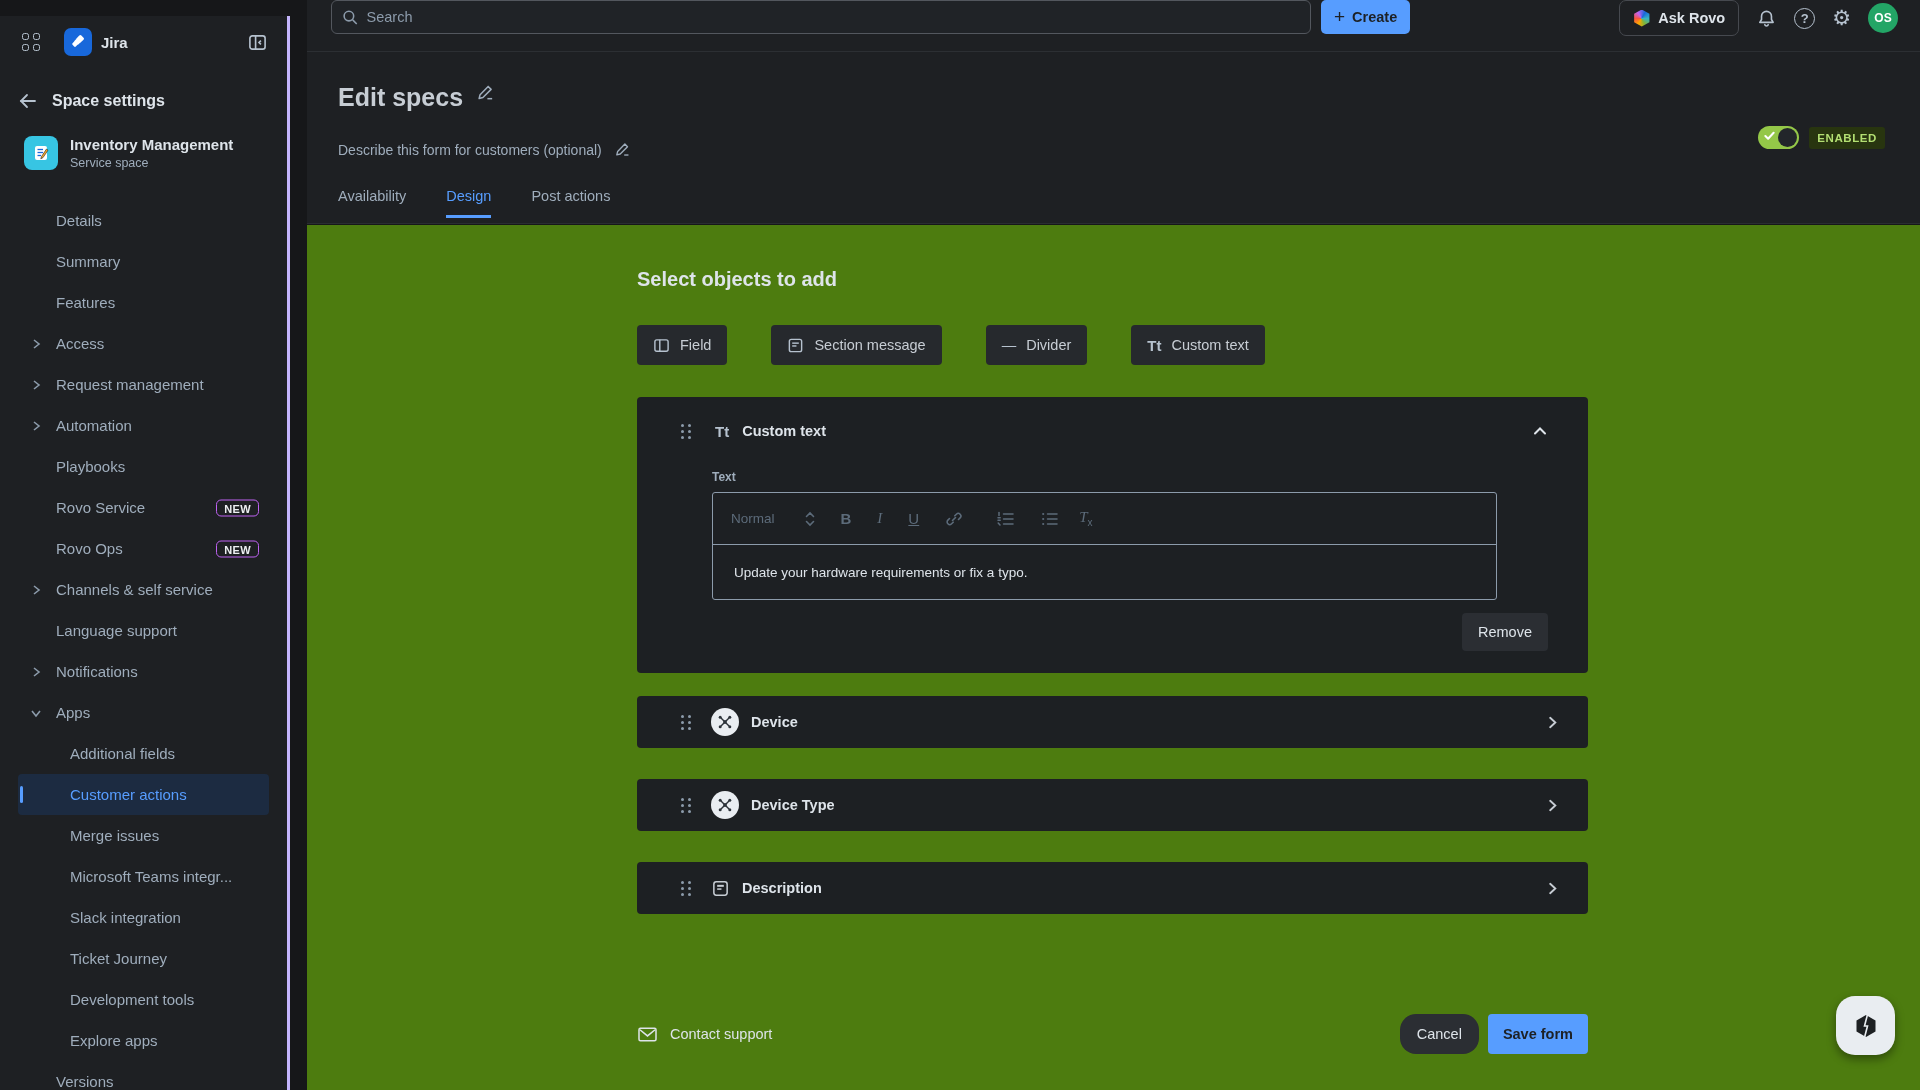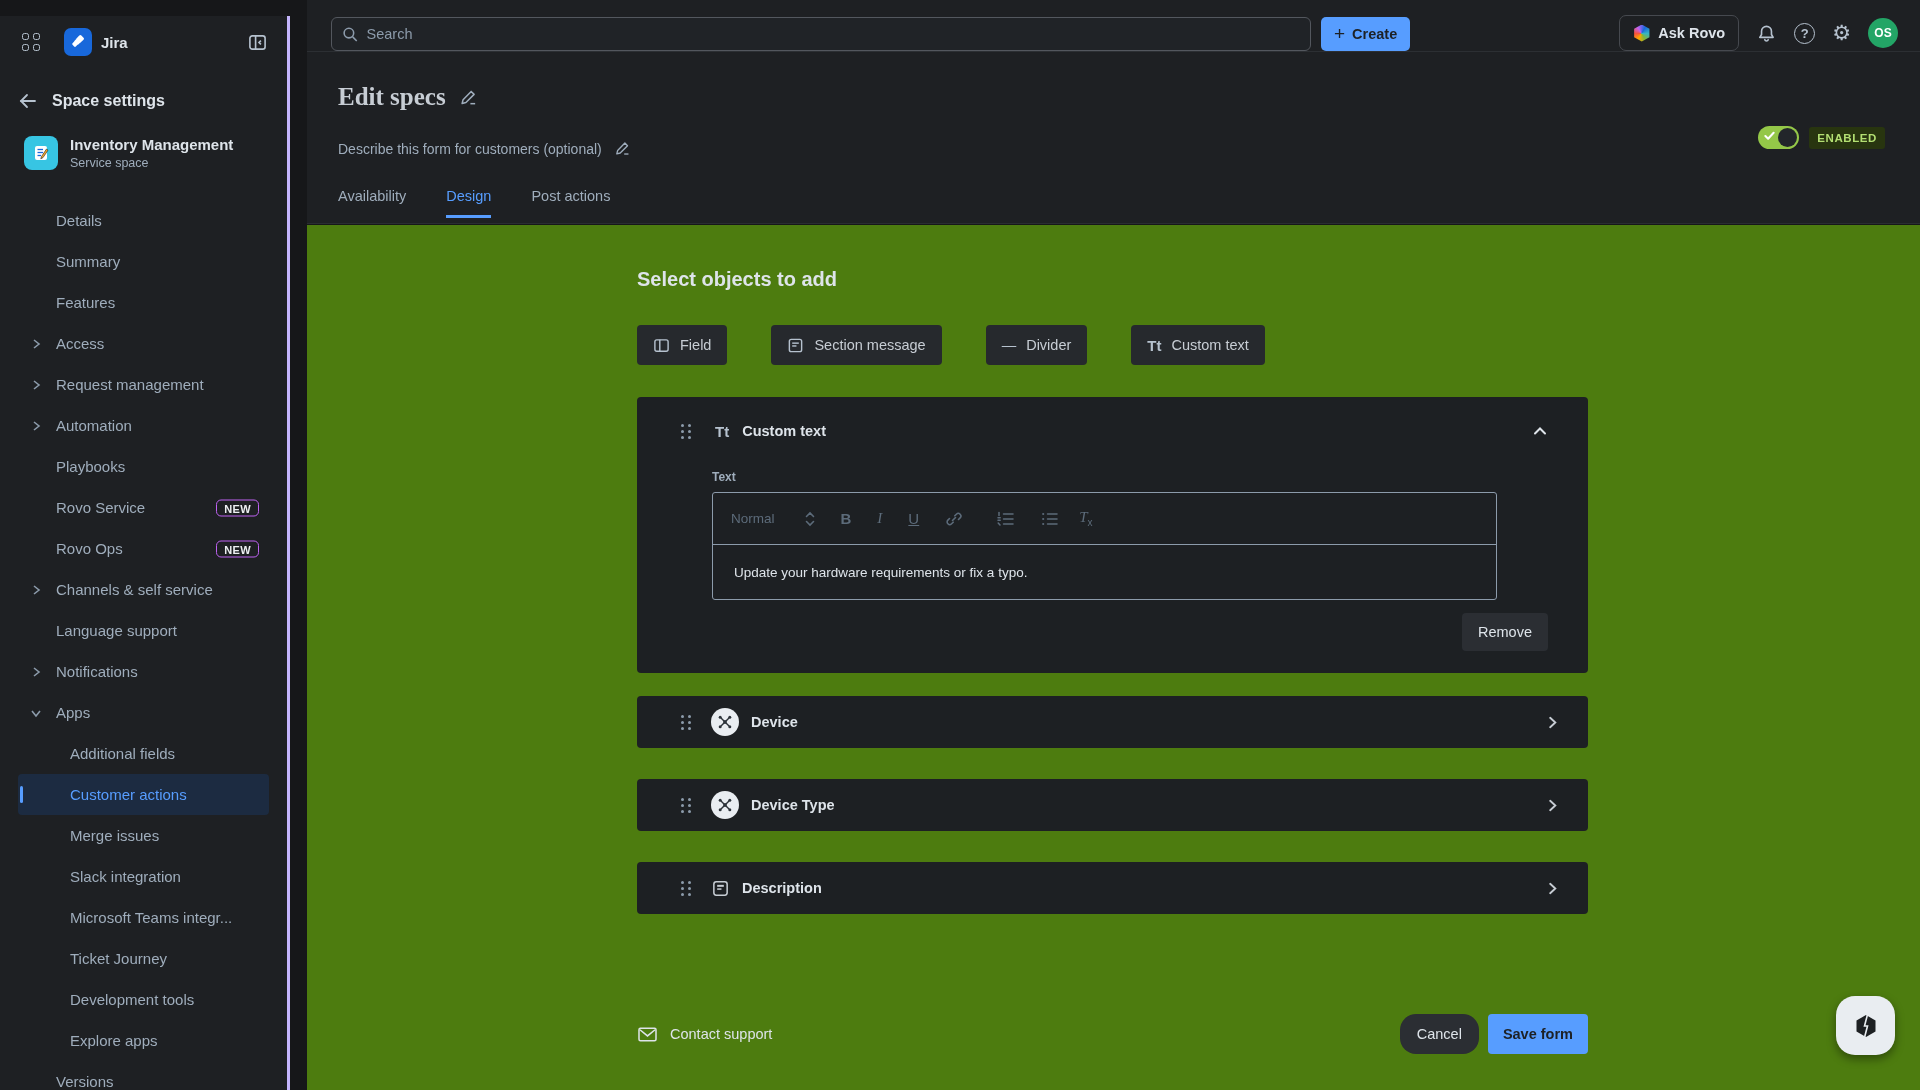--- a/index.html
+++ b/index.html
@@ -40,21 +40,21 @@
   .nav-item.selected { background:#1C2B41; color:#579DFF; }
   .nav-item.selected::before { content:""; position:absolute; left:2px; top:12px;
     width:3px; height:17px; background:#579DFF; border-radius:2px; }
   .new-badge { position:absolute; right:10px; top:50%; transform:translateY(-50%);
     font-size:11px; font-weight:700; letter-spacing:.4px; color:#EDEFF2;
     border:1.5px solid #BF63F3; border-radius:5px; padding:2px 7px 1px; }
 
   
   .main { position:absolute; left:307px; top:0; right:0; height:1090px; }
   .main-topbar { height:52px; background:#1E2023; border-bottom:1px solid #2C2F33;
-    display:flex; align-items:flex-end; padding:0 22px 0 24px; }
+    display:flex; align-items:flex-start; padding:0 22px 0 24px; }
   .search-box { width:980px; height:34px; background:#202327; border:1px solid #53575E;
     border-radius:6px; display:flex; align-items:center; padding:0 10px; }
   .search-box input { background:transparent; border:none; outline:none; color:#C7CDD4;
     font-size:14.5px; margin-left:8px; width:100%;
     font-family:"Liberation Sans","DejaVu Sans",sans-serif; }
   .search-box input::placeholder { color:#8C9BAB; }
   .create-btn { height:34px; margin-left:10px; background:#579DFF; color:#1D2125;
     border:none; border-radius:5px; font-size:14.5px; font-weight:600; padding:0 13px;
     display:flex; align-items:center; gap:7px; cursor:pointer;
     font-family:"Liberation Sans","DejaVu Sans",sans-serif; }
@@ -70,21 +70,21 @@
   .icon-btn { color:#B6C2CF; cursor:pointer; display:flex; align-items:center; }
   .help-icon { width:21px; height:21px; border:1.8px solid #B6C2CF; border-radius:50%;
     font-size:13px; font-weight:700; display:flex; align-items:center; justify-content:center; }
   .gear-glyph { font-size:21px; line-height:1; font-family:"DejaVu Sans",sans-serif; }
   .avatar { width:30px; height:30px; border-radius:50%; background:#23A566; color:#fff;
     font-size:12px; font-weight:700; display:flex; align-items:center; justify-content:center;
     cursor:pointer; }
 
   .main-header { height:172px; background:#1E2023; border-bottom:1px solid #2A2D31;
     position:relative; padding:31px 35px 0 31px; }
-  .page-title-row { display:flex; align-items:center; gap:13px;font-family:Liberation Serif, serif; }
+  .page-title-row { display:flex; align-items:flex-start; gap:13px; }
   .page-title { font-size:25px; font-weight:600; color:#C7CDD4; }
   .pencil { color:#9FADBC; cursor:pointer; }
   .desc-row { display:flex; align-items:center; gap:12px; margin-top:29px;
     font-size:14px; color:#9FADBC; cursor:pointer; }
   .tabs { position:absolute; left:31px; bottom:5px; display:flex; gap:40px; }
   .tab { font-size:14.5px; color:#9FADBC; padding-bottom:11px; cursor:pointer;
     border-bottom:3px solid transparent; }
   .tab.active { color:#579DFF; border-bottom-color:#579DFF; }
   .toggle-row { position:absolute; top:74px; right:35px; display:flex; align-items:center; gap:10px; }
   .toggle { width:41px; height:23px; border-radius:12px; background:#94C748; position:relative; cursor:pointer; }
@@ -275,24 +275,24 @@
     <div class="nav-item indent">
         <span>Additional fields</span>
       </div>
     <div class="nav-item indent selected">
         <span>Customer actions</span>
       </div>
     <div class="nav-item indent">
         <span>Merge issues</span>
       </div>
     <div class="nav-item indent">
+        <span>Microsoft Teams integr...</span>
+      </div>
+    <div class="nav-item indent">
         <span>Slack integration</span>
-      </div>
-    <div class="nav-item indent">
-        <span>Microsoft Teams integr...</span>
       </div>
     <div class="nav-item indent">
         <span>Ticket Journey</span>
       </div>
     <div class="nav-item indent">
         <span>Development tools</span>
       </div>
     <div class="nav-item indent">
         <span>Explore apps</span>
       </div>

